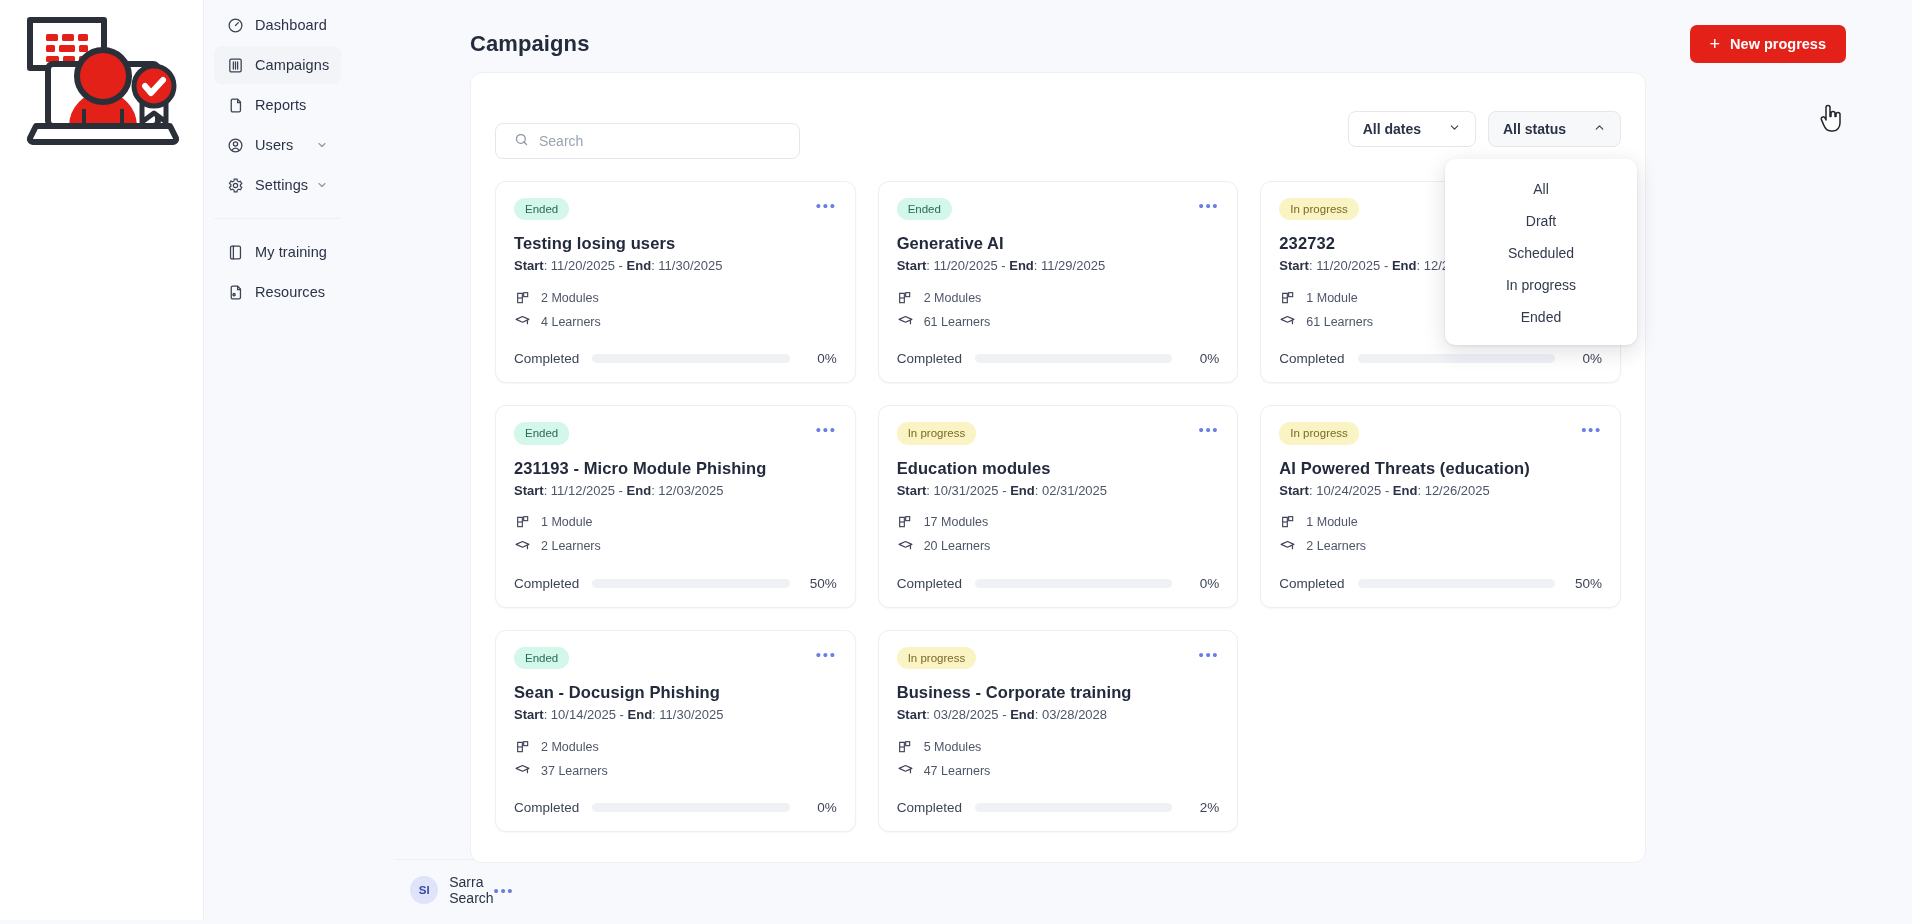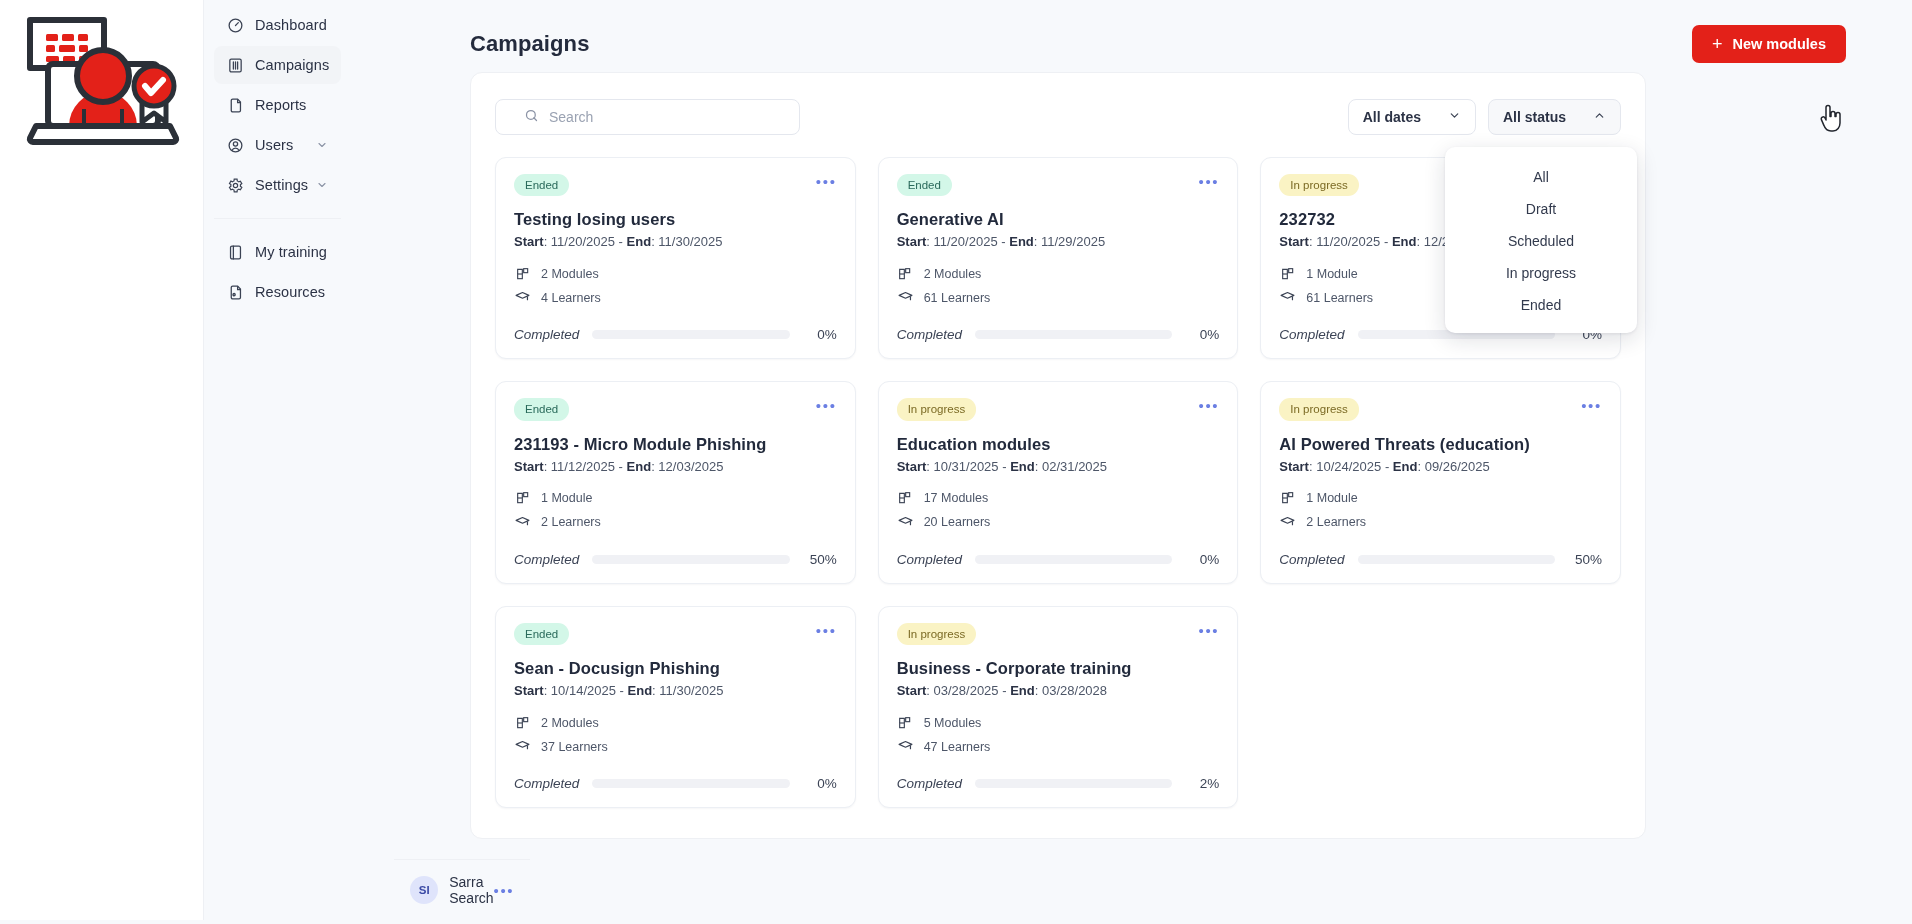--- a/index.html
+++ b/index.html
@@ -80,22 +80,23 @@
     background: #fff;
     border-radius: 12px;
     border: 1px solid #eef0f4;
     padding: 26px 24px 30px 24px;
   }
 
   .filters { display: flex; align-items: center; justify-content: space-between; margin-bottom: 22px; }
   .search-box {
     width: 305px; height: 36px;
     border: 1px solid #e4e7ee; border-radius: 8px;
-    display: flex; align-items: center; padding: 0 28px;
+    display: flex; align-items: center; padding: 0 18px;
     background: #fff;
+    margin-top: 24px;
   }
   .search-input {
     border: none; outline: none; margin-left: 10px;
     font-size: 14px; color: #2b3245; width: 100%;
     font-family: "Liberation Sans", sans-serif; background: transparent;
   }
   .search-input::placeholder { color: #9aa2b2; }
 
   .filter-group { display: flex; gap: 12px; align-items: center; position: relative; }
   .filter-btn {
@@ -148,21 +149,21 @@
 
   .card-title { font-size: 16.5px; font-weight: 700; color: #222a3c; margin-top: 14px; letter-spacing: .1px; }
   .card-dates { font-size: 13px; color: #4d5668; margin-top: 5px; }
   .card-dates b { font-weight: 700; color: #2b3245; }
 
   .meta { margin-top: 16px; }
   .meta-row { display: flex; align-items: center; gap: 10px; font-size: 12.5px; color: #4d5668; margin-bottom: 7px; }
   .meta-ico { width: 17px; height: 17px; flex: 0 0 17px; display:flex; align-items:center; justify-content:center; }
 
   .progress-row { display: flex; align-items: center; gap: 13px; margin-top: auto; padding-top: 14px; }
-  .progress-label { font-size: 13.5px; color: #3c4456; flex: 0 0 auto; font-style: italic; }
+  .progress-label { font-size: 13.5px; color: #3c4456; flex: 0 0 auto; }
   .bar { flex: 1 1 auto; height: 9px; background: #f0f1f5; border-radius: 5px; position: relative; overflow: hidden; }
   .bar-fill { height: 9px; background: #3558e0; border-radius: 5px; min-width: 9px; }
   .pct { font-size: 13.5px; color: #3c4456; flex: 0 0 auto; width: 34px; text-align: right; }
 
   .cursor { position: absolute; z-index: 60; pointer-events: none; }
 </style>
 </head>
 <body>
 
 <div class="app">
@@ -294,21 +295,21 @@
       <span class="dots">•••</span>
     </div>
   </aside>
 
   <main class="main">
 
     <div class="topbar">
       <h1 class="page-title">Campaigns</h1>
       <button class="btn-new">
         <span class="plus">+</span>
-        <span>New modules</span>
+        <span>New progress</span>
       </button>
     </div>
 
     <section class="panel">
 
       <div class="filters">
 
         <div class="search-box">
           <span>
             <svg width="15" height="15" viewBox="0 0 24 24" fill="none" stroke="#8b93a5" stroke-width="2" stroke-linecap="round">
@@ -520,21 +521,21 @@
               <span class="bar"><span class="bar-fill" style="width:0%"></span></span>
               <span class="pct">0%</span>
             </div>
           </div>
           <div class="card">
             <div class="card-top">
               <span class="badge inprogress">In progress</span>
               <span class="card-dots">•••</span>
             </div>
             <div class="card-title">AI Powered Threats (education)</div>
-            <div class="card-dates"><b>Start</b>: <span>10/24/2025</span> <span>-</span> <b>End</b>: <span>09/26/2025</span></div>
+            <div class="card-dates"><b>Start</b>: <span>10/24/2025</span> <span>-</span> <b>End</b>: <span>12/26/2025</span></div>
             <div class="meta">
               <div class="meta-row">
                 <span class="meta-ico">
                   <svg width="16" height="16" viewBox="0 0 24 24" fill="none" stroke="#3b4354" stroke-width="1.7">
                     <rect x="4" y="12" width="7" height="7"></rect>
                     <rect x="13" y="4" width="6" height="6"></rect>
                     <path d="M4 12V5h7v7"></path>
                   </svg>
                 </span>
                 <span>1 Module</span>

